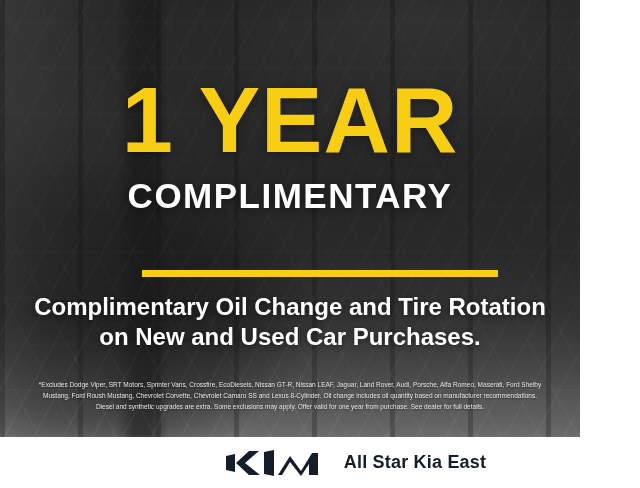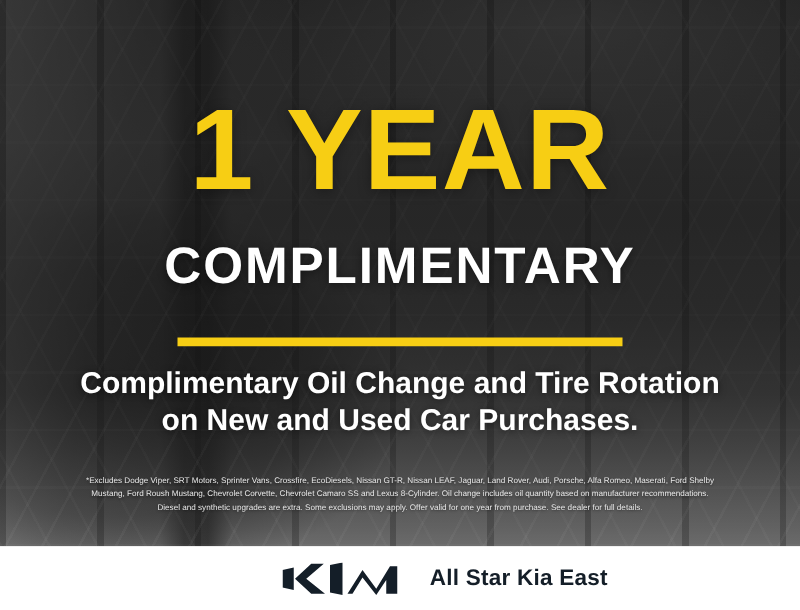--- a/index.html
+++ b/index.html
@@ -20,21 +20,21 @@
     height: 488px;
     background: #ffffff;
     overflow: hidden;
   }
 
   
   .hero {
     position: absolute;
     left: 0;
     top: 0;
-    width: 640px;
+    width: 580px;
     height: 437px;
     overflow: hidden;
     background: #3a3a3a;
   }
 
   
   .photo {
     position: absolute;
     inset: 0;
     background-color: #424242;
@@ -91,22 +91,22 @@
 
   .headline-l2, .headline-l3 {
     position: absolute;
     left: 0; right: 0;
     color: #ffffff;
     font-weight: 800;
     white-space: nowrap;
     text-shadow: 0 2px 8px rgba(0,0,0,.45);
   }
   .headline-l2 {
-    top: 192px;
-    font-size: 41px;
+    top: 175px;
+    font-size: 35px;
     line-height: 41px;
     letter-spacing: 1.5px;
     text-align: center;
   }
   .headline-l3 {
     top: 222px;
     font-size: 41px;
     line-height: 41px;
     letter-spacing: 1.5px;
   }

